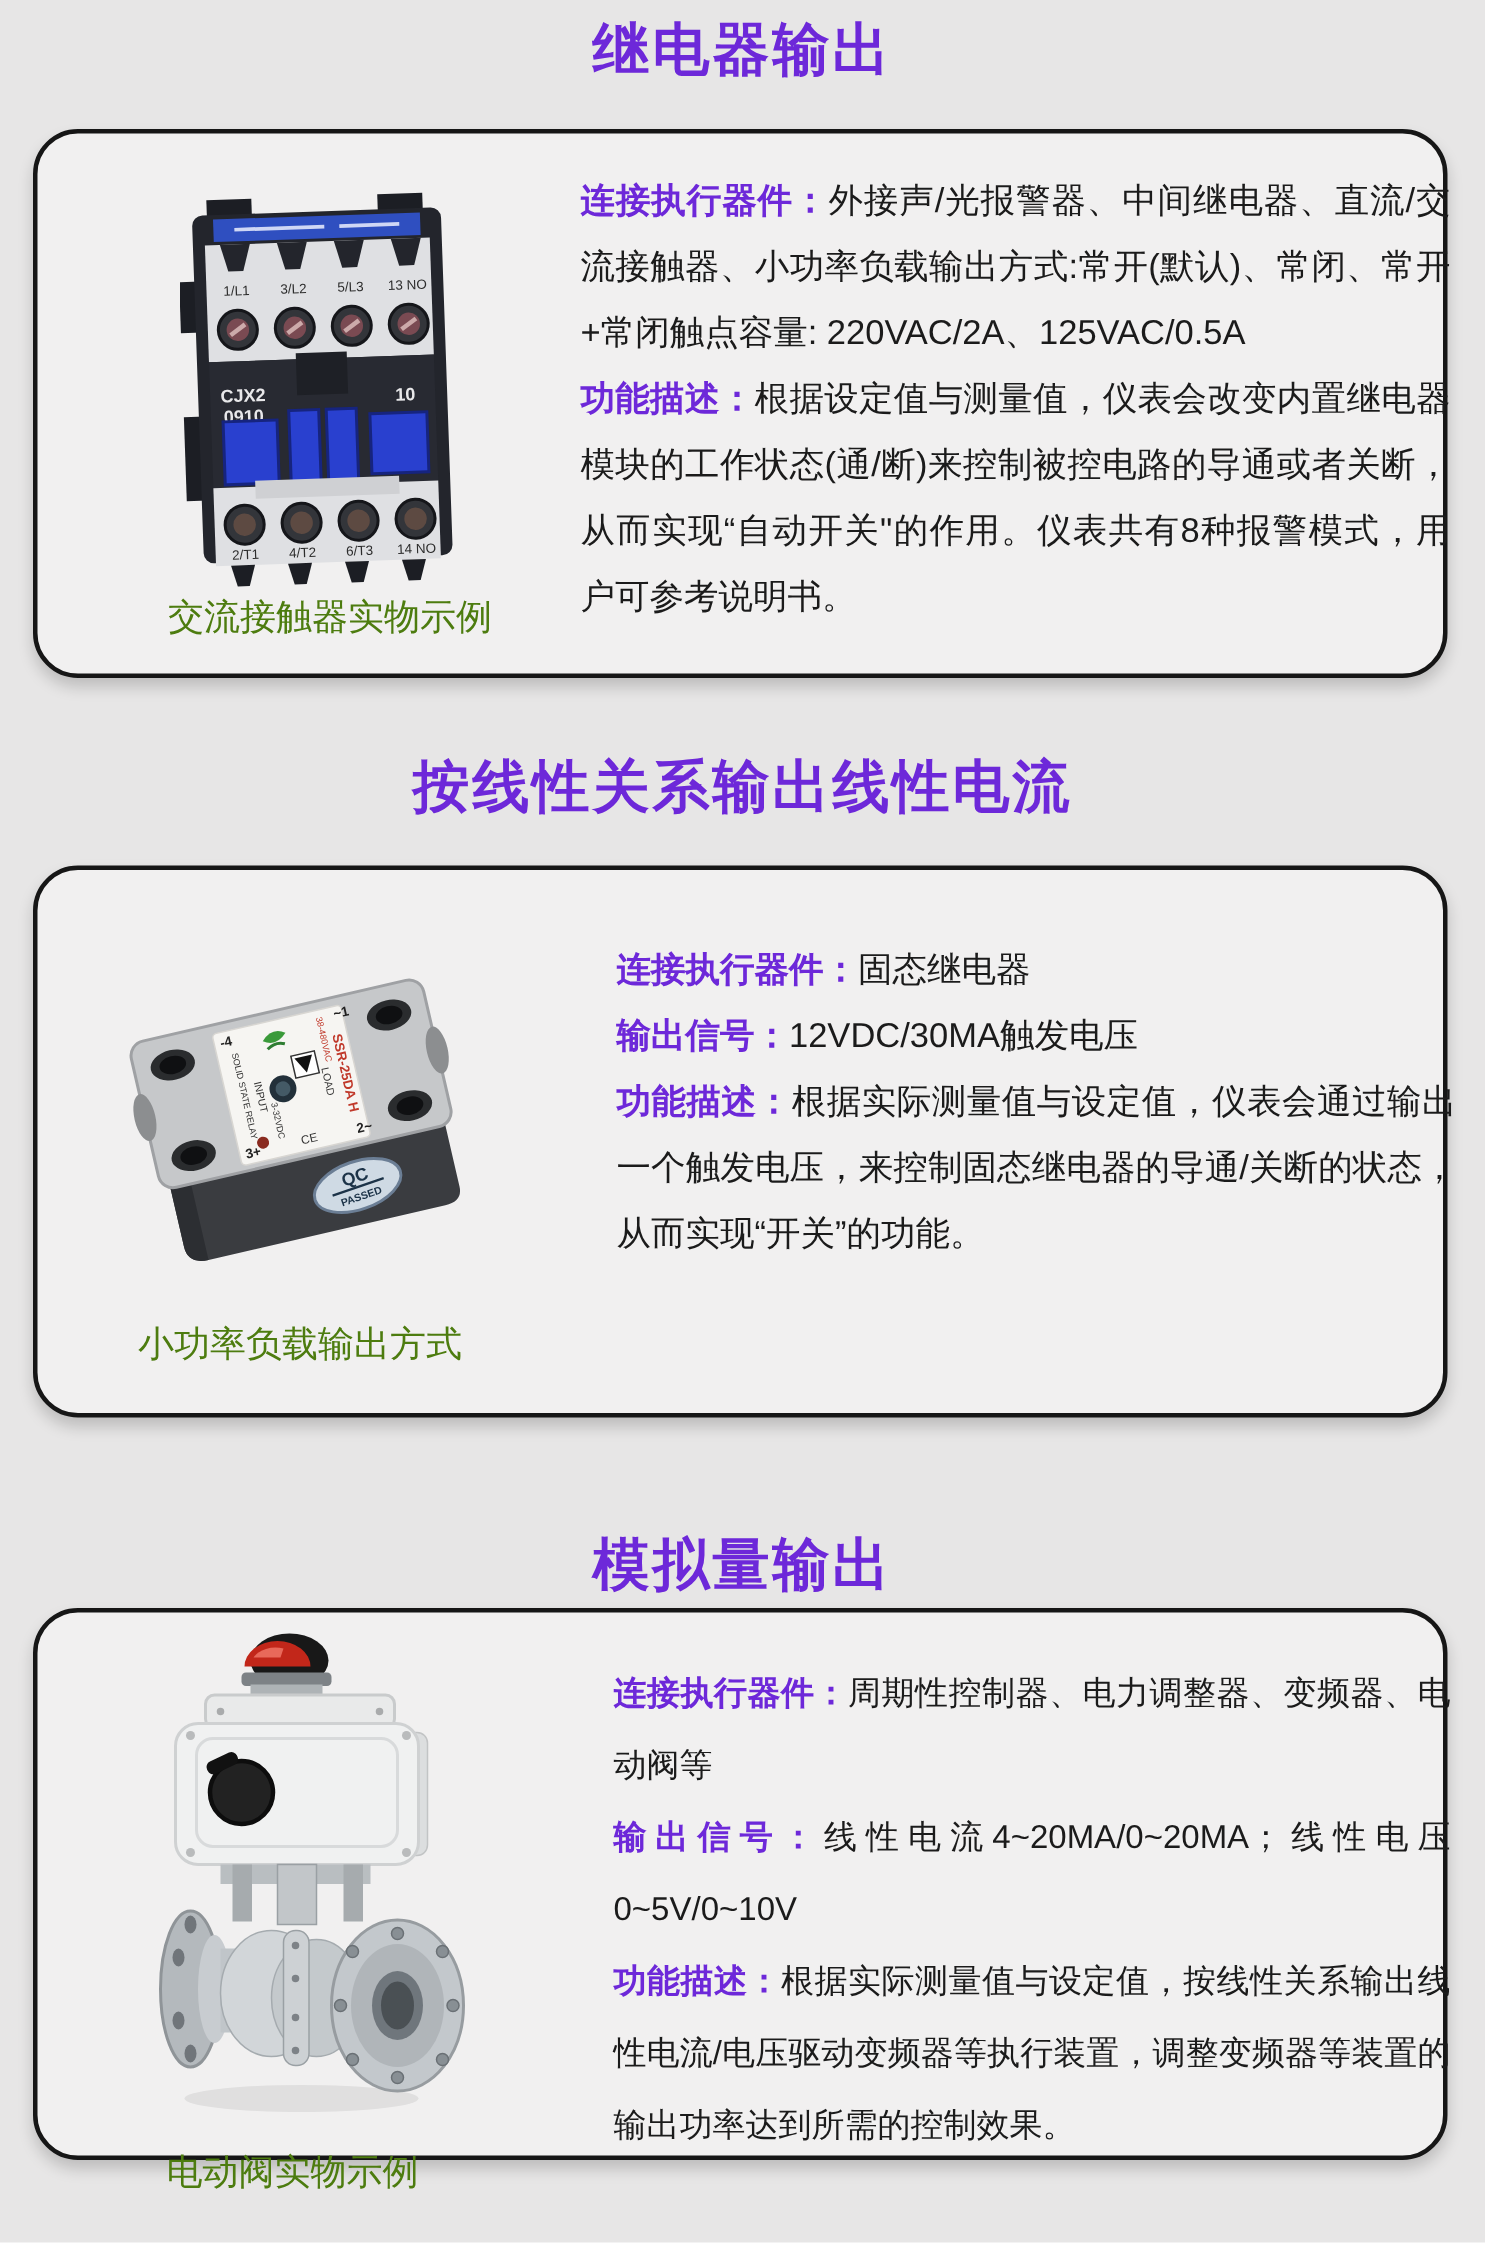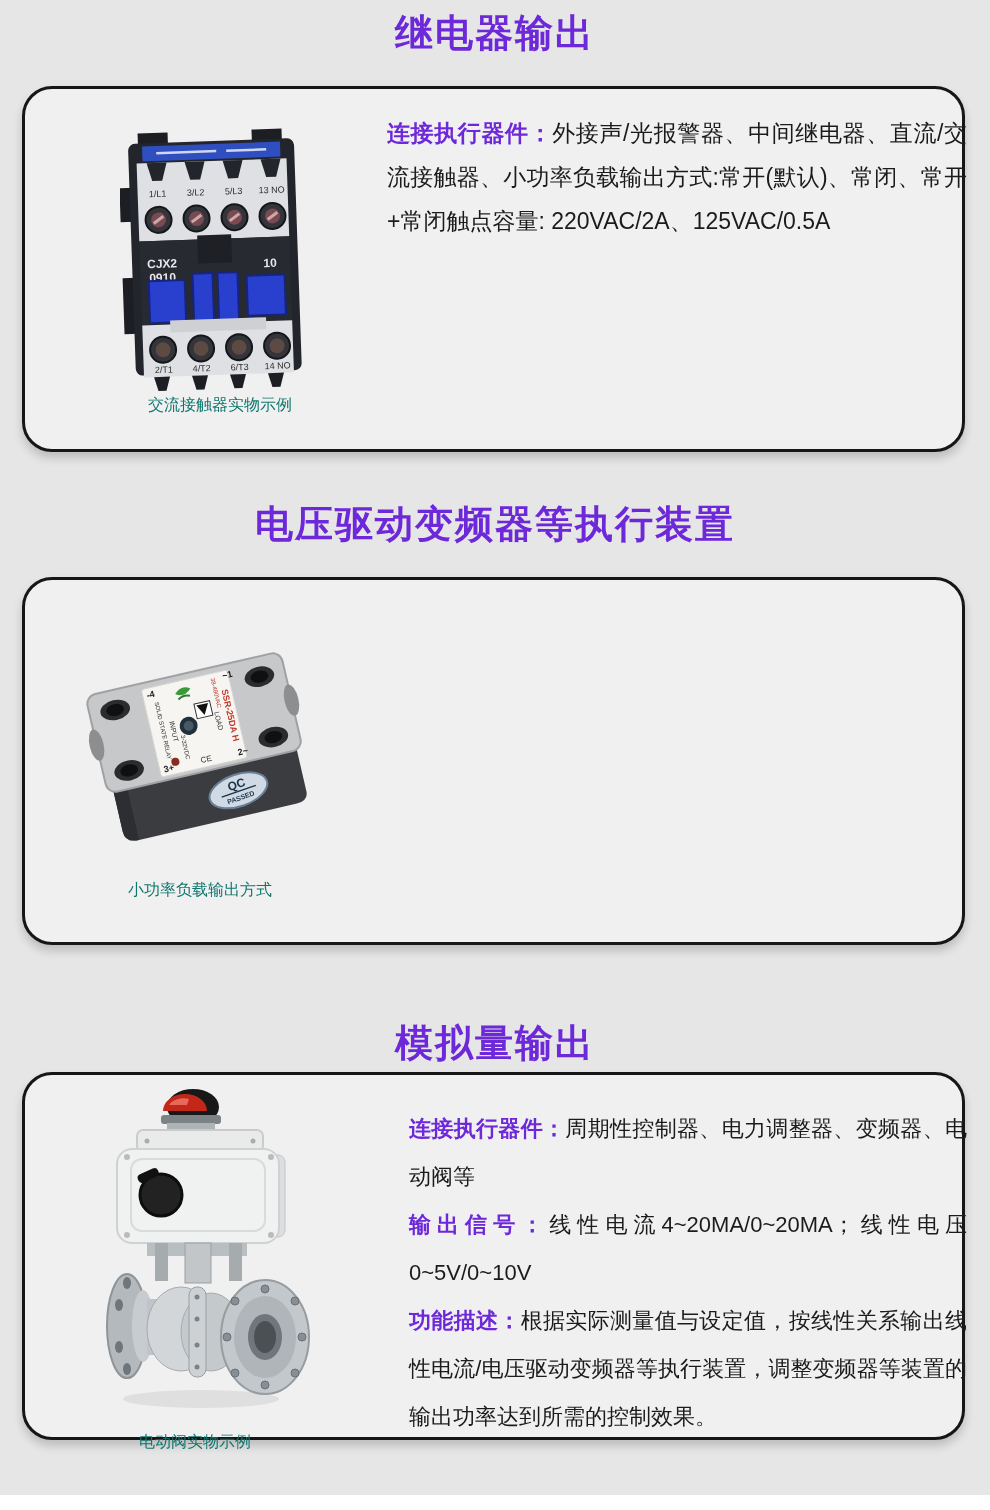--- a/index.html
+++ b/index.html
@@ -19,21 +19,21 @@
   .card{
     position:absolute;left:22px;width:943px;box-sizing:border-box;
     background:#f1f0f0;border:3px solid #161616;border-radius:30px;
     box-shadow:0 6px 10px rgba(0,0,0,0.18);
   }
   #card1{top:86px;height:366px;}
   #card2{top:577px;height:368px;}
   #card3{top:1072px;height:368px;}
   .photo{position:absolute;}
   .caption{
-    position:absolute;text-align:center;font-size:16px;color:#0f766e;
+    position:absolute;text-align:center;font-size:24px;color:#4d7c0f;
   }
   .text{
     position:absolute;text-align:justify;
   }
   .text p{margin:0;}
   .lbl{font-weight:700;color:#6d28d9;}
   #card1 .text{left:362px;top:22px;width:580px;font-size:23px;line-height:44px;}
   #card2 .text{left:386px;top:44px;width:560px;font-size:23px;line-height:44px;}
   #card3 .text{left:384px;top:30px;width:558px;font-size:22px;line-height:48px;}
   #card1 .caption{left:30px;top:306px;width:330px;}
@@ -126,24 +126,25 @@
         <path d="M68,248 l16,0 -4,14 -8,0 z" fill="#1c1e24"></path>
         <path d="M106,248 l16,0 -4,14 -8,0 z" fill="#1c1e24"></path>
         <path d="M144,248 l16,0 -4,14 -8,0 z" fill="#1c1e24"></path>
       </g>
     </svg>
 
     <div class="caption">交流接触器实物示例</div>
 
     <div class="text">
       <p><span class="lbl">连接执行器件：</span><span>外接声/光报警器、中间继电器、直流/交流接触器、小功率负载输出方式:常开(默认)、常闭、常开+常闭触点容量: 220VAC/2A、125VAC/0.5A</span></p>
+      <p><span class="lbl">功能描述：</span><span>根据设定值与测量值，仪表会改变内置继电器模块的工作状态(通/断)来控制被控电路的导通或者关断，从而实现“自动开关"的作用。仪表共有8种报警模式，用户可参考说明书。</span></p>
     </div>
   </section>
 
-  <h2 class="sec-title" id="title2">电压驱动变频器等执行装置</h2>
+  <h2 class="sec-title" id="title2">按线性关系输出线性电流</h2>
 
   <section class="card" id="card2">
 
     <svg class="photo" width="248" height="196" viewBox="0 0 248 196">
       <g transform="rotate(-13 124 98)">
 
         <path d="M30,112 L218,112 L218,168 Q218,178 206,178 L44,178 Q30,178 30,166 Z" fill="#3a3c40"></path>
         <path d="M30,112 L44,112 L44,178 Q30,178 30,166 Z" fill="#2c2e32"></path>
 
         <rect x="24" y="26" width="200" height="100" rx="10" fill="#c6c8ca" stroke="#9fa1a4" stroke-width="2"></rect>
@@ -186,20 +187,25 @@
           <ellipse cx="152" cy="152" rx="30" ry="16" fill="#cfdae4" stroke="#6b7e95" stroke-width="2"></ellipse>
           <text x="152" y="150" font-size="12" font-weight="bold" fill="#1c3348" text-anchor="middle">QC</text>
           <line x1="134" y1="153" x2="170" y2="153" stroke="#1c3348" stroke-width="1.5"></line>
           <text x="152" y="162" font-size="7" font-weight="bold" fill="#1c3348" text-anchor="middle">PASSED</text>
         </g>
       </g>
     </svg>
 
     <div class="caption">小功率负载输出方式</div>
 
+    <div class="text">
+      <p><span class="lbl">连接执行器件：</span><span>固态继电器</span></p>
+      <p><span class="lbl">输出信号：</span><span>12VDC/30MA触发电压</span></p>
+      <p><span class="lbl">功能描述：</span><span>根据实际测量值与设定值，仪表会通过输出一个触发电压，来控制固态继电器的导通/关断的状态，从而实现“开关”的功能。</span></p>
+    </div>
   </section>
 
   <h2 class="sec-title" id="title3">模拟量输出</h2>
 
   <section class="card" id="card3">
 
     <svg class="photo" width="224" height="330" viewBox="0 0 224 330">
 
       <g>
         <ellipse cx="104" cy="24" rx="26" ry="18" fill="#181818"></ellipse>

